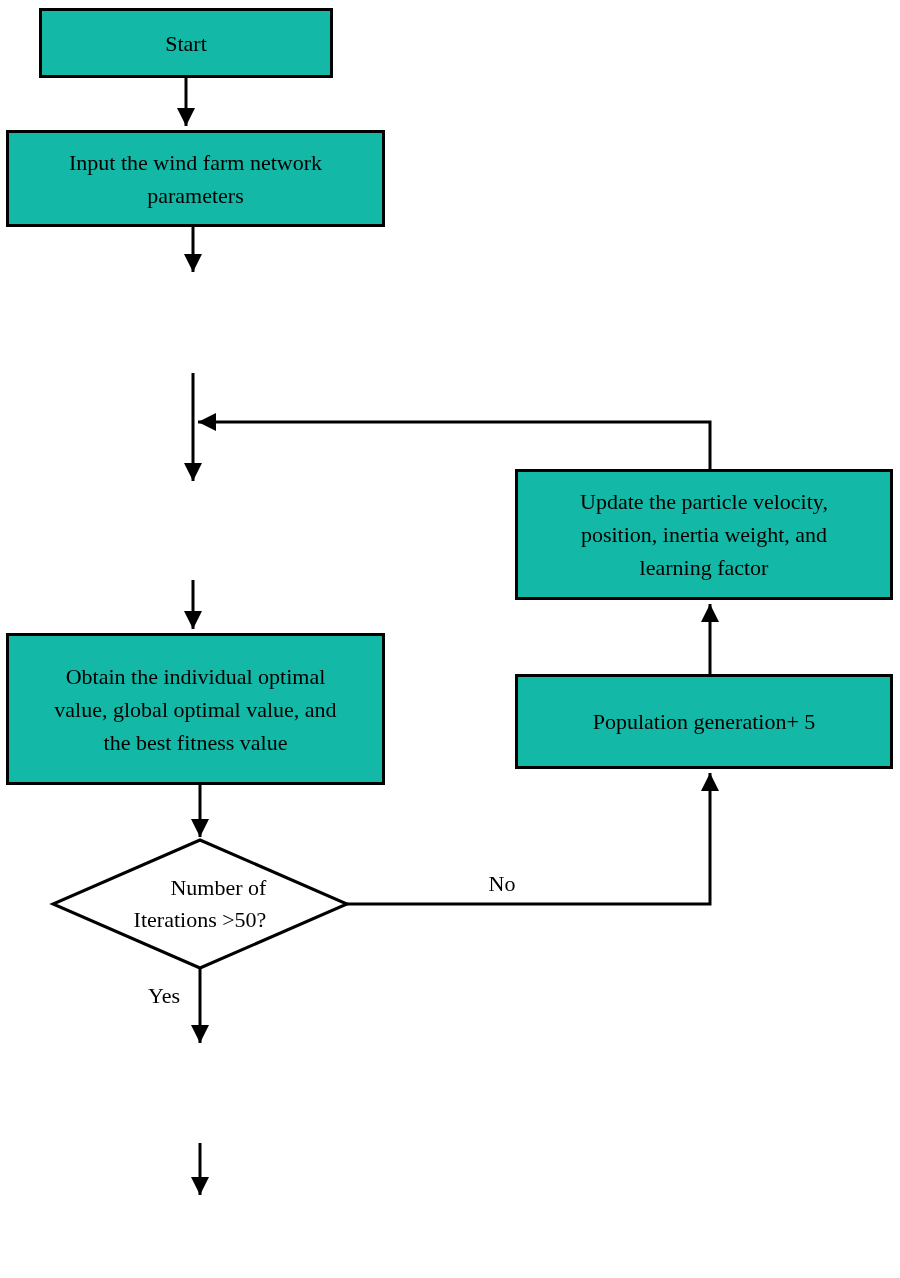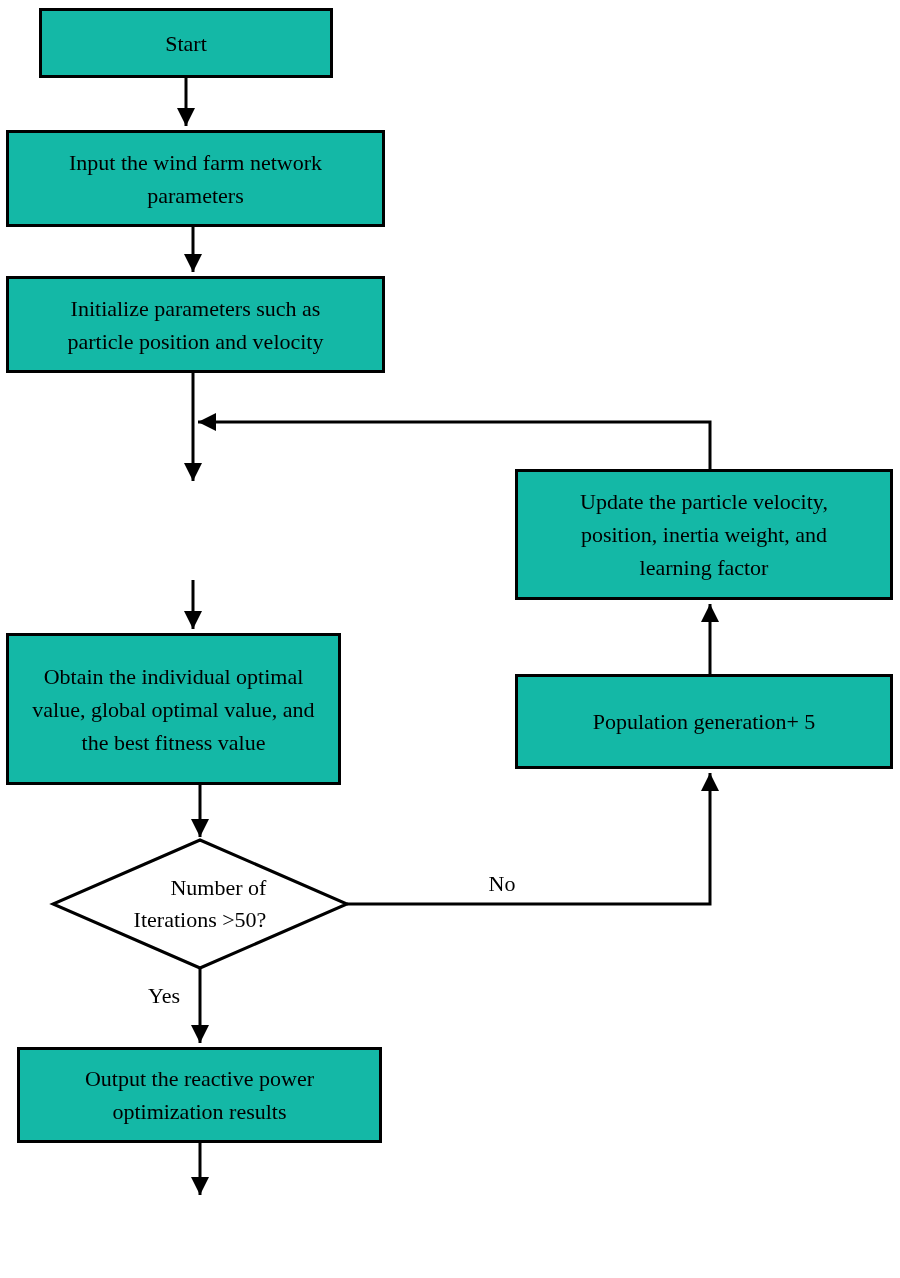--- a/index.html
+++ b/index.html
@@ -33,21 +33,21 @@
     justify-content: center;
     text-align: center;
     font-size: 22px;
     line-height: 33px;
     white-space: pre-line;
   }
   .node-start      { left: 39px;  top: 8px;    width: 294px; height: 70px; }
   .node-input      { left: 6px;   top: 130px;  width: 379px; height: 97px; }
   .node-initialize { left: 6px;   top: 276px;  width: 379px; height: 97px; }
   .node-calculate  { left: 6px;   top: 485px;  width: 379px; height: 95px; }
-  .node-obtain     { left: 6px;   top: 633px;  width: 335px; height: 152px; }
+  .node-obtain     { left: 6px;   top: 633px;  width: 379px; height: 152px; }
   .node-output     { left: 17px;  top: 1047px; width: 365px; height: 96px; }
   .node-end        { left: 52px;  top: 1199px; width: 295px; height: 73px; }
   .node-update     { left: 515px; top: 469px;  width: 378px; height: 131px; }
   .node-population { left: 515px; top: 674px;  width: 378px; height: 95px; }
   .diamond-text {
     position: absolute;
     left: 53px;
     top: 840px;
     width: 294px;
     height: 128px;
@@ -108,41 +108,33 @@
 
   <div class="node node-start">
     <span>Start</span>
   </div>
 
   <div class="node node-input">
     <span>Input the wind farm network
 parameters</span>
   </div>
 
-  <div class="node node-initialize">
-    <span>Initialize parameters such as
-particle position and velocity</span>
-  </div>
 
 
   <div class="node node-obtain">
     <span>Obtain the individual optimal
 value, global optimal value, and
 the best fitness value</span>
   </div>
 
   <div class="diamond-text">
     <span>Number of
 Iterations &gt;50?</span>
   </div>
 
-  <div class="node node-output">
-    <span>Output the reactive power
-optimization results</span>
-  </div>
 
 
   <div class="node node-update">
     <span>Update the particle velocity,
 position, inertia weight, and
 learning factor</span>
   </div>
 
   <div class="node node-population">
     <span>Population generation+ 5</span>

